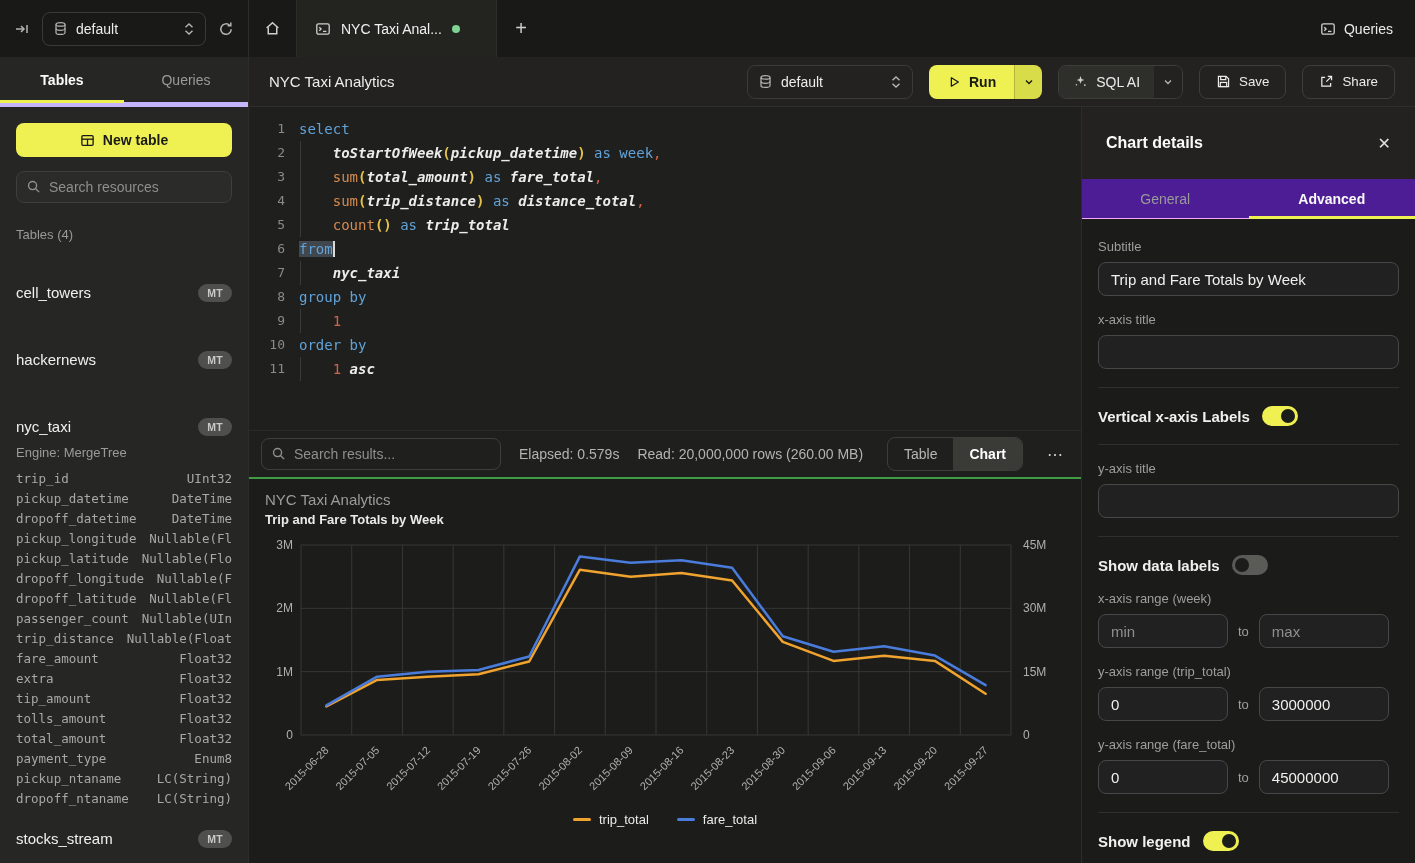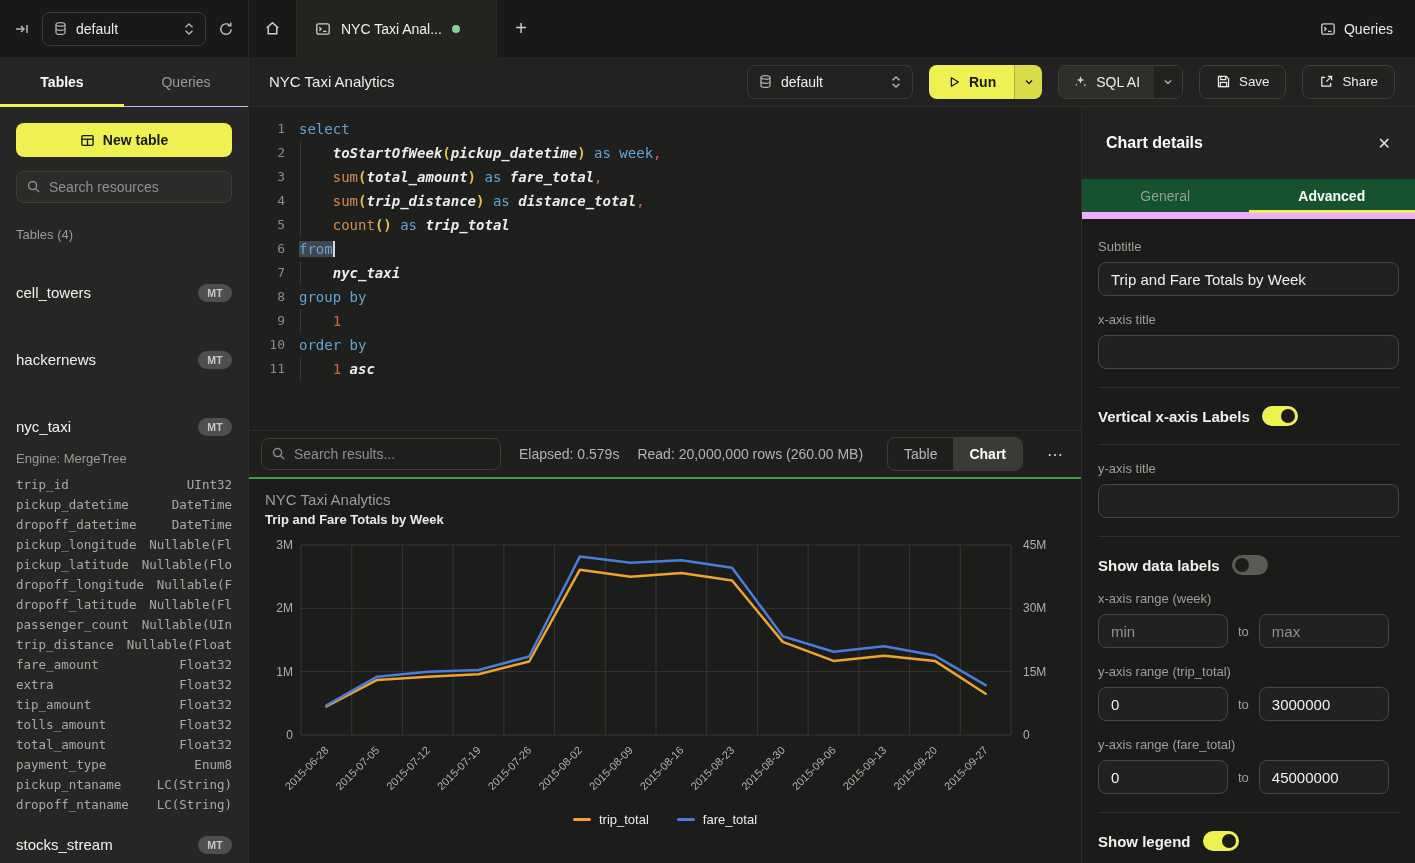--- a/index.html
+++ b/index.html
@@ -25,42 +25,42 @@
   .topbar-spacer { flex:1; }
   .queries-btn { display:flex; align-items:center; gap:8px; padding:0 22px; color:#ececea; }
 
   
   .below { flex:1; display:flex; min-height:0; }
   .sidebar { width:249px; flex:0 0 249px; background:#262624; border-right:1px solid #2c2c2a;
              display:flex; flex-direction:column; }
   .right-of-sidebar { flex:1; display:flex; flex-direction:column; min-width:0;justify-content:center; }
 
   
-  .side-tabs { height:50px; flex:0 0 50px; display:flex; border-bottom:1px solid #c4b5fd; }
+  .side-tabs { height:50px; flex:0 0 50px; display:flex; border-bottom:5px solid #c4b5fd; }
   .side-tab { flex:1; display:flex; align-items:center; justify-content:center; font-size:14px;
               color:#9a9a98; position:relative; cursor:pointer; }
   .side-tab.active { color:#fafaf8; font-weight:600; }
   .side-tab.active::after { content:""; position:absolute; left:0; right:0; bottom:-1px; height:3px; background:#eef151; }
   .side-body { padding:16px; overflow:hidden; }
   .new-table-btn { height:34px; width:100%; background:#eef151; color:#191917; font-weight:600;
                    font-size:14px; border:none; border-radius:8px; display:flex; align-items:center;
                    justify-content:center; gap:8px; cursor:pointer; }
   .search-box { position:relative; margin-top:14px; }
   .search-box input { width:100%; height:32px; background:#2b2b29; border:1px solid #3e3e3b;
                       border-radius:8px; color:#d7d7d5; padding:0 10px 0 32px; font-size:14px;
                       font-family:"Liberation Sans", sans-serif; }
   .search-box input::placeholder { color:#8f8f8d; }
   .search-box .mag { position:absolute; left:10px; top:8px; color:#8f8f8d; }
   .tables-header { margin-top:24px; font-size:13px; color:#9a9a98; }
   .table-row { height:33px; display:flex; align-items:center; justify-content:space-between; cursor:pointer;margin-top:34px; }
   .table-row.gap-top { margin-top:14px; }
   .table-name { font-size:15px; font-weight:500; color:#f0f0ee; }
   .mt-badge { background:#4f4f4d; color:#c9c9c7; font-size:10.5px; font-weight:700;
               padding:3px 9px; border-radius:10px; letter-spacing:.3px; }
-  .engine-line { font-size:13px; color:#9a9a98; margin:8px 0 8px; }
+  .engine-line { font-size:13px; color:#9a9a98; margin:2px 0 8px; }
   .col-row { height:20px; display:flex; justify-content:space-between; align-items:center;
              font-family:"DejaVu Sans Mono", monospace; font-size:12.5px; color:#a8a8a6; }
 
   
   .toolbar { height:50px; flex:0 0 50px; background:#232220; border-bottom:1px solid #2e2e2c;
              display:flex; align-items:center; padding:0 20px; gap:16px; }
   .tb-title { font-size:15px; color:#ececea; flex:1; }
   .tb-db { width:166px; height:34px; display:flex; align-items:center; gap:8px; padding:0 10px;
            border:1px solid #3a3a38; border-radius:8px; background:#232220; cursor:pointer; }
   .tb-db .lbl { flex:1; }
@@ -121,21 +121,21 @@
   .legend-item { display:flex; align-items:center; gap:8px; font-size:13px; color:#eaeae8; }
   .legend-dash { width:18px; height:3px; border-radius:2px; }
 
   
   .details-panel { width:334px; flex:0 0 334px; background:#1b1b19; border-left:1px solid #2c2c2a;
                    display:flex; flex-direction:column; overflow:hidden; }
   .dp-header { height:72px; flex:0 0 72px; background:#232220; display:flex; align-items:center;
                justify-content:space-between; padding:0 24px; }
   .dp-title { font-size:16px; font-weight:700; color:#fafaf8; }
   .dp-close { color:#e0e0de; font-size:16px; cursor:pointer; }
-  .dp-tabs { height:40px; flex:0 0 40px; background:#14532d; display:flex; border-bottom:7px solid #f0abfc; }
+  .dp-tabs { height:40px; flex:0 0 40px; background:#4c1d95; display:flex; border-bottom:1px solid #f0abfc; }
   .dp-tab { flex:1; display:flex; align-items:center; justify-content:center; color:#9a9a98;
             position:relative; cursor:pointer; }
   .dp-tab.active { color:#fafaf8; font-weight:700; }
   .dp-tab.active::after { content:""; position:absolute; left:0; right:0; bottom:-1px; height:3px; background:#eef151; }
   .dp-body { padding:4px 16px 16px; overflow:hidden; }
   .field-label { font-size:13px; color:#9e9e9c; margin:16px 0 8px; }
   .dp-input { width:100%; height:34px; background:#212121; border:1px solid #47474a; border-radius:8px;
               color:#f0f0ee; padding:0 12px; font-size:15px; font-family:"Liberation Sans", sans-serif; }
   .dp-input::placeholder { color:#8f8f8d; }
   .divider { height:1px; background:#30302e; margin-top:18px; }

